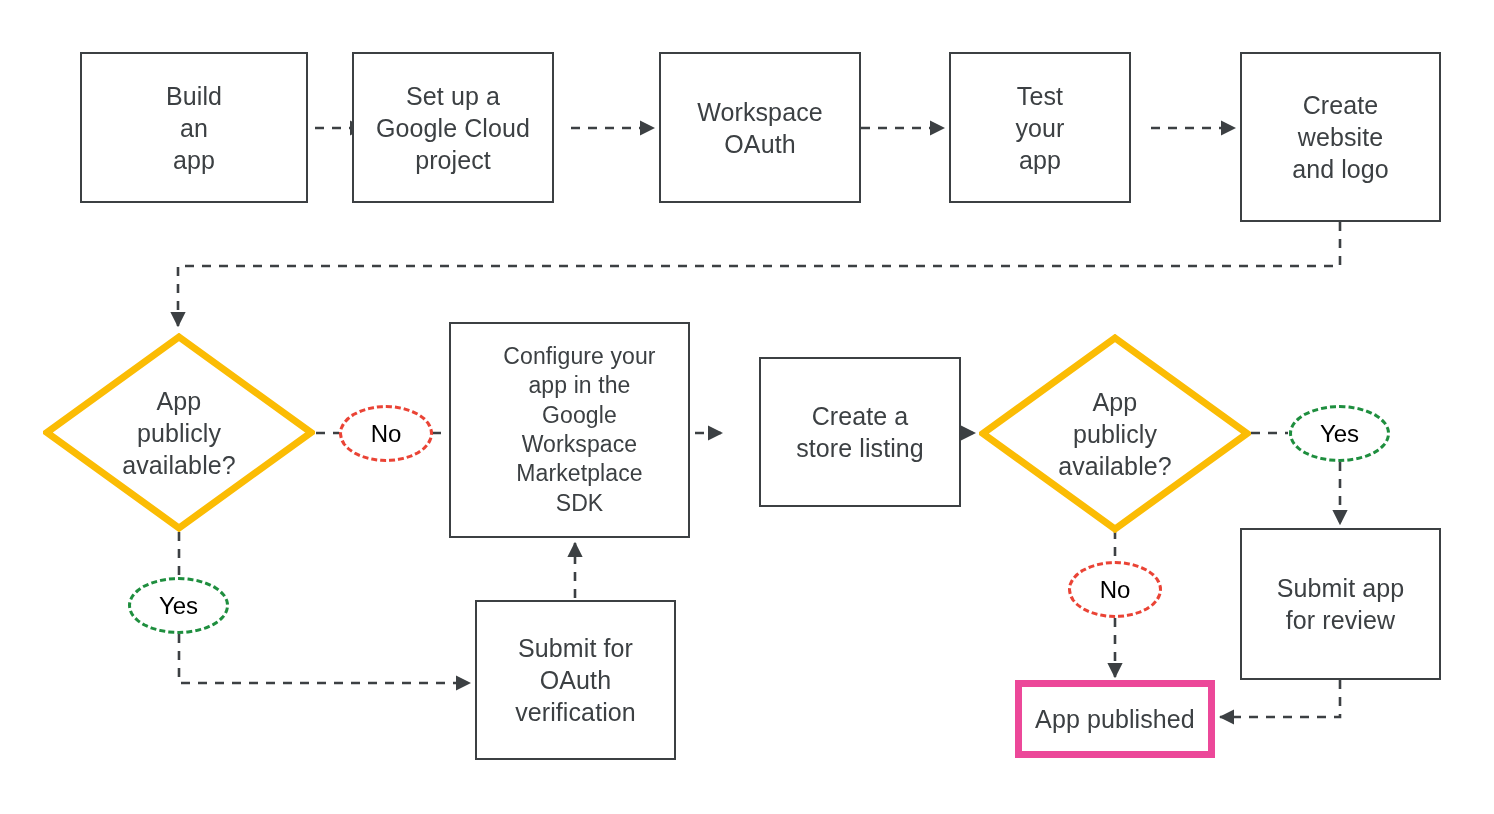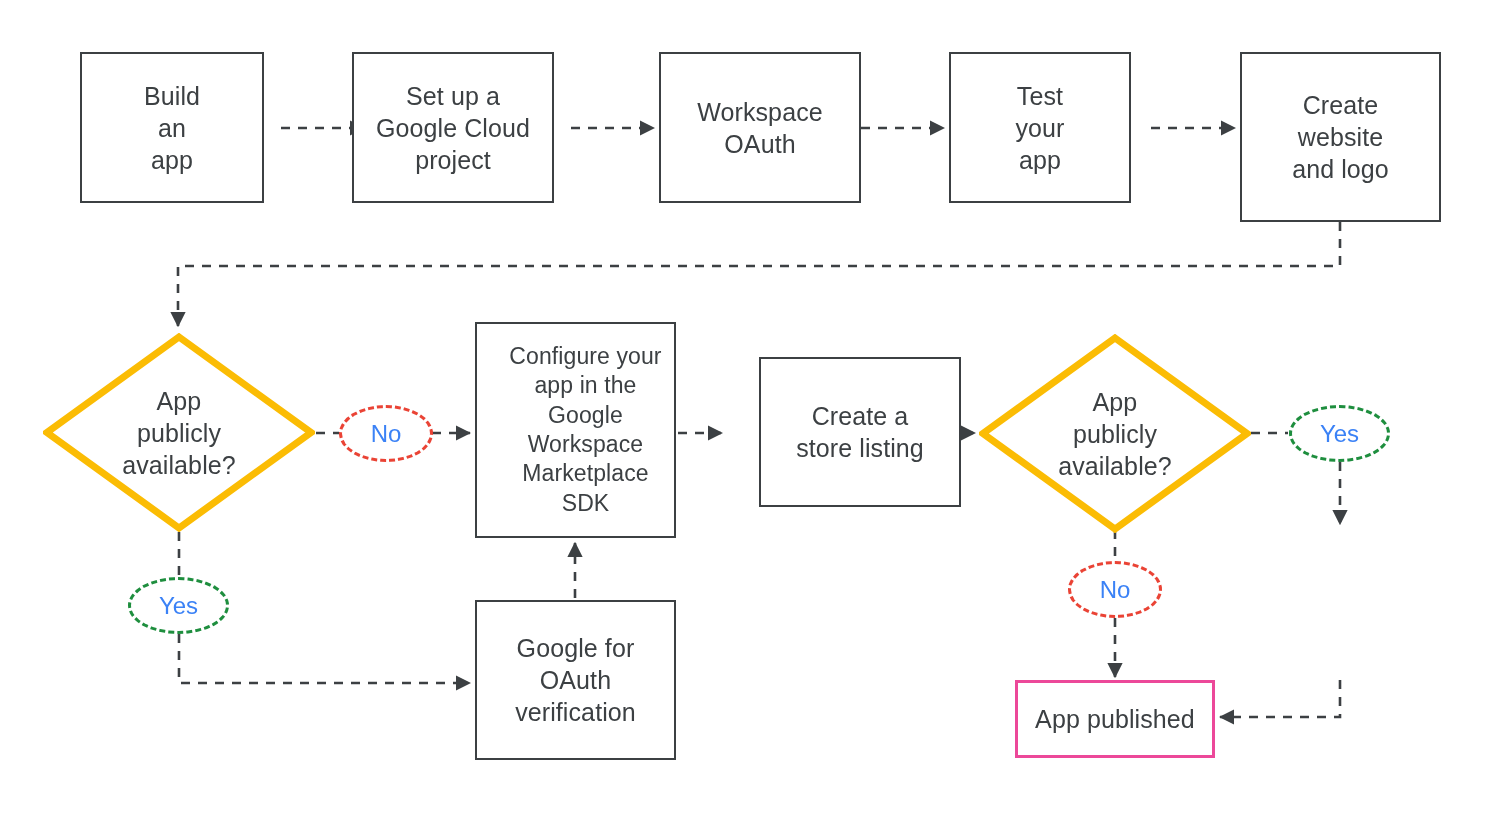--- a/index.html
+++ b/index.html
@@ -32,21 +32,21 @@
     align-items: center;
     justify-content: center;
     text-align: center;
     color: #3c4043;
     background: #ffffff;
   }
   .node.process {
     border: 2px solid #3c4043;
   }
   .node.terminal {
-    border: 3px solid #ec4899;
+    border: 7px solid #ec4899;
     align-items: center;
   }
   .node-label {
     display: block;
     line-height: 1.28;
     white-space: pre-line;
     font-size: 25px;
     letter-spacing: 0.1px;
   }
   .node.small .node-label { font-size: 23px; }
@@ -71,21 +71,21 @@
     inset: 0;
     z-index: 1;
   }
   .edge-label {
     position: absolute;
     display: flex;
     align-items: center;
     justify-content: center;
     box-sizing: border-box;
     background: #ffffff;
-    color: #3b82f6;
+    color: #000000;
     font-size: 24px;
     border-radius: 50%;
     border-style: dashed;
     border-width: 3px;
   }
   .edge-label.yes { border-color: #1e8e3e; }
   .edge-label.no  { border-color: #ea4335; }
 </style>
 </head>
 <body>
@@ -126,21 +126,21 @@
       <path d="M 1340 462 L 1340 524"></path>
 
       <path d="M 1115 530 L 1115 561" marker-end="none"></path>
 
       <path d="M 1115 618 L 1115 677"></path>
 
       <path d="M 1340 680 L 1340 717 L 1220 717"></path>
     </g>
   </svg>
 
-  <div class="node process" style="left:80px; top:52px; width:184px; height:151px;">
+  <div class="node process" style="left:80px; top:52px; width:228px; height:151px;">
     <span class="node-label">Build
 an
 app</span>
   </div>
 
   <div class="node process" style="left:352px; top:52px; width:202px; height:151px;">
     <span class="node-label">Set up a
 Google Cloud
 project</span>
   </div>
@@ -164,49 +164,53 @@
 
   <div class="decision" style="left:43px; top:333px; width:272px; height:199px;">
     <svg class="dia-shape" viewBox="0 0 272 199" preserveAspectRatio="none" xmlns="http://www.w3.org/2000/svg">
       <polygon points="136,4 268,99.5 136,195 4,99.5" fill="#ffffff" stroke="#fbbc04" stroke-width="7" stroke-linejoin="miter" vector-effect="non-scaling-stroke"></polygon>
     </svg>
     <span class="node-label">App
 publicly
 available?</span>
   </div>
 
-  <div class="node process small" style="left:475px; top:322px; width:201px; height:216px;padding-left:20px;">
+  <div class="node process small" style="left:449px; top:322px; width:241px; height:216px;padding-left:20px;">
     <span class="node-label">Configure your
 app in the
 Google
 Workspace
 Marketplace
 SDK</span>
   </div>
 
   <div class="node process" style="left:727px; top:357px; width:202px; height:150px;margin-left:32px;">
     <span class="node-label">Create a
 store listing</span>
   </div>
 
   <div class="node process" style="left:475px; top:600px; width:201px; height:160px;">
-    <span class="node-label">Google for
+    <span class="node-label">Submit for
 OAuth
 verification</span>
   </div>
 
   <div class="decision" style="left:979px; top:334px; width:272px; height:199px;">
     <svg class="dia-shape" viewBox="0 0 272 199" preserveAspectRatio="none" xmlns="http://www.w3.org/2000/svg">
       <polygon points="136,4 268,99.5 136,195 4,99.5" fill="#ffffff" stroke="#fbbc04" stroke-width="7" stroke-linejoin="miter" vector-effect="non-scaling-stroke"></polygon>
     </svg>
     <span class="node-label">App
 publicly
 available?</span>
   </div>
 
+  <div class="node process" style="left:1240px; top:528px; width:201px; height:152px;">
+    <span class="node-label">Submit app
+for review</span>
+  </div>
 
   <div class="node terminal" style="left:1015px; top:680px; width:200px; height:78px;">
     <span class="node-label">App published</span>
   </div>
 
   <div class="edge-label no" style="left:339px; top:405px; width:94px; height:57px;">
     <span>No</span>
   </div>
 
   <div class="edge-label yes" style="left:128px; top:577px; width:101px; height:57px;">

